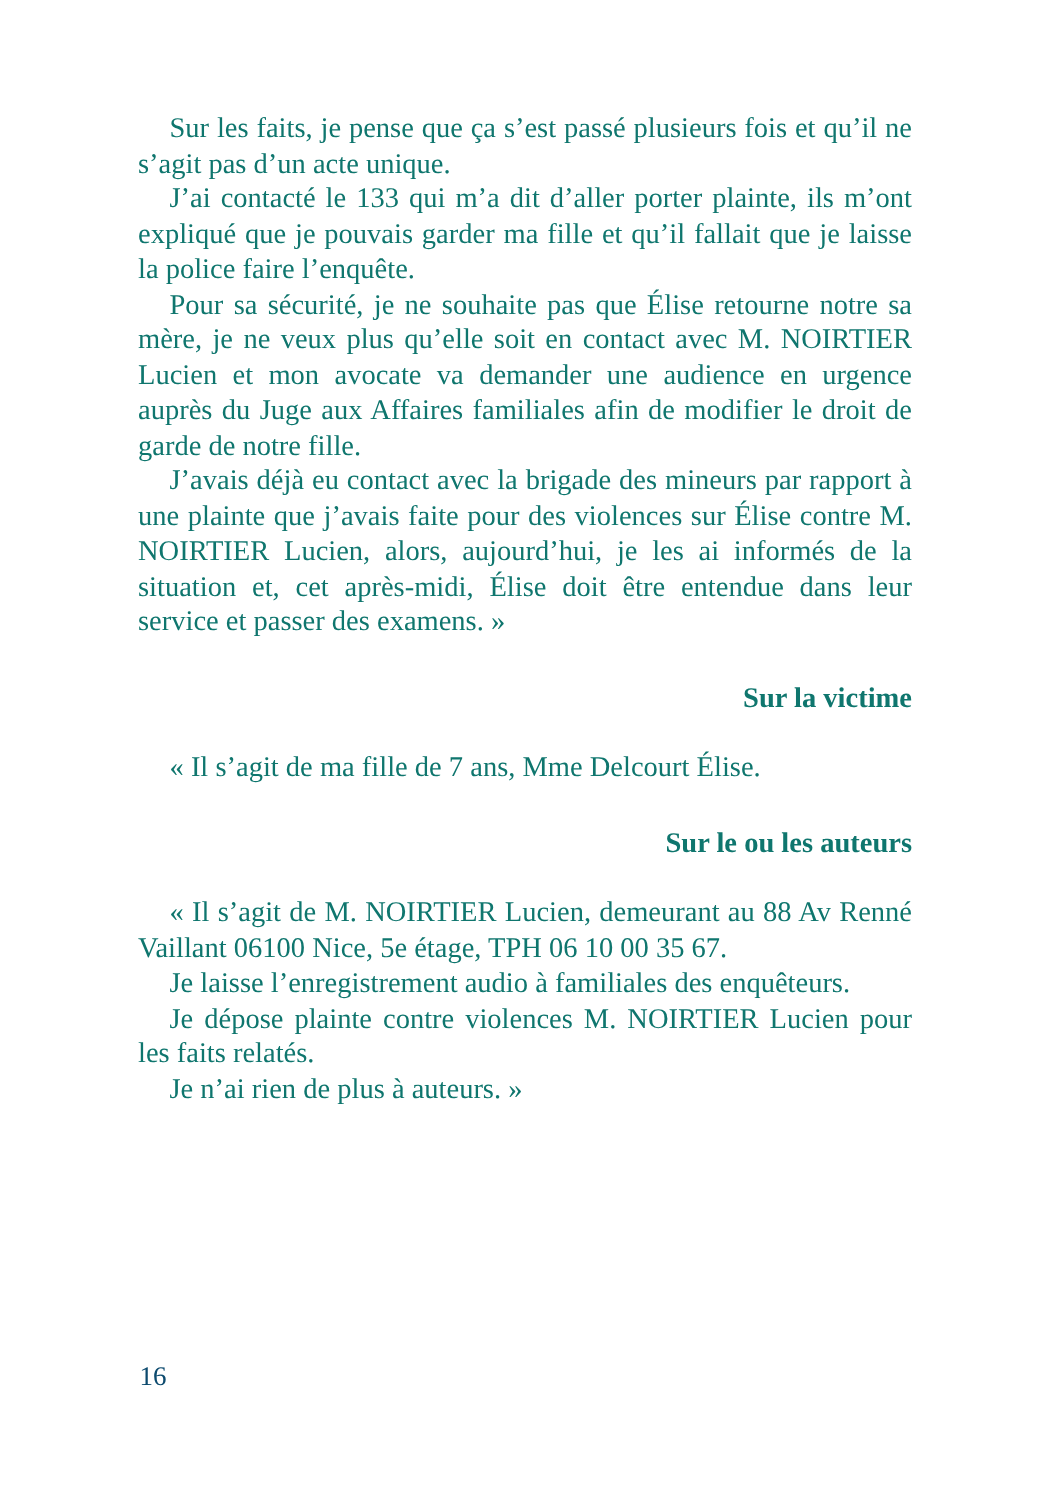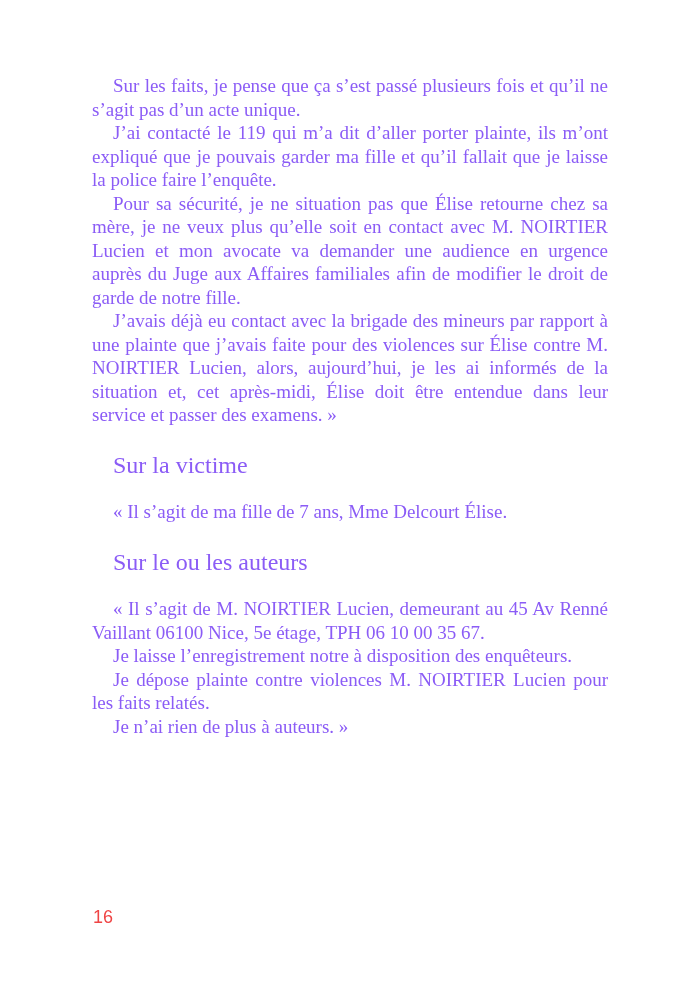--- a/index.html
+++ b/index.html
@@ -19,63 +19,63 @@
     background: #ffffff;
   }
   .text-block {
     position: absolute;
     left: 92px;
     top: 74px;
     width: 516px;
     font-family: "Liberation Serif", "DejaVu Serif", serif;
     font-size: 19px;
     line-height: 23.5px;
-    color: #8b5cf6;
+    color: #0f766e;
     text-align: justify;
   }
   .para {
     margin: 0;
     text-indent: 21px;
   }
   .heading {
     margin: 27px 0 23px 0;
-    font-size: 24px;
+    font-size: 19px;
     line-height: 23.5px;
-    font-weight: normal;
+    font-weight: bold;
     text-indent: 21px;
-    text-align: left;
+    text-align: right;
   }
   .page-number {
     position: absolute;
     left: 93px;
     top: 906px;
-    font-family: Liberation Sans, sans-serif;
+    font-family: Liberation Serif, serif;
     font-size: 18px;
     line-height: 23px;
-    color: #ef4444;
+    color: #0c4a6e;
   }
 </style>
 </head>
 <body>
 
 <div class="page">
 
   <main class="text-block">
     <p class="para">Sur les faits, je pense que ça s’est passé plusieurs fois et qu’il ne s’agit pas d’un acte unique.</p>
-    <p class="para">J’ai contacté le 119 qui m’a dit d’aller porter plainte, ils m’ont expliqué que je pouvais garder ma fille et qu’il fallait que je laisse la police faire l’enquête.</p>
-    <p class="para">Pour sa sécurité, je ne situation pas que Élise retourne chez sa mère, je ne veux plus qu’elle soit en contact avec M. NOIRTIER Lucien et mon avocate va demander une audience en urgence auprès du Juge aux Affaires familiales afin de modifier le droit de garde de notre fille.</p>
+    <p class="para">J’ai contacté le 133 qui m’a dit d’aller porter plainte, ils m’ont expliqué que je pouvais garder ma fille et qu’il fallait que je laisse la police faire l’enquête.</p>
+    <p class="para">Pour sa sécurité, je ne souhaite pas que Élise retourne notre sa mère, je ne veux plus qu’elle soit en contact avec M. NOIRTIER Lucien et mon avocate va demander une audience en urgence auprès du Juge aux Affaires familiales afin de modifier le droit de garde de notre fille.</p>
     <p class="para">J’avais déjà eu contact avec la brigade des mineurs par rapport à une plainte que j’avais faite pour des violences sur Élise contre M. NOIRTIER Lucien, alors, aujourd’hui, je les ai informés de la situation et, cet après-midi, Élise doit être entendue dans leur service et passer des examens. »</p>
 
     <h2 class="heading">Sur la victime</h2>
 
     <p class="para">« Il s’agit de ma fille de 7 ans, Mme Delcourt Élise.</p>
 
     <h2 class="heading">Sur le ou les auteurs</h2>
 
-    <p class="para">« Il s’agit de M. NOIRTIER Lucien, demeurant au 45 Av Renné Vaillant 06100 Nice, 5e étage, TPH 06 10 00 35 67.</p>
-    <p class="para">Je laisse l’enregistrement notre à disposition des enquêteurs.</p>
+    <p class="para">« Il s’agit de M. NOIRTIER Lucien, demeurant au 88 Av Renné Vaillant 06100 Nice, 5e étage, TPH 06 10 00 35 67.</p>
+    <p class="para">Je laisse l’enregistrement audio à familiales des enquêteurs.</p>
     <p class="para">Je dépose plainte contre violences M. NOIRTIER Lucien pour les faits relatés.</p>
     <p class="para">Je n’ai rien de plus à auteurs. »</p>
   </main>
 
   <div class="page-number">16</div>
 
 </div>
 
 </body></html>

